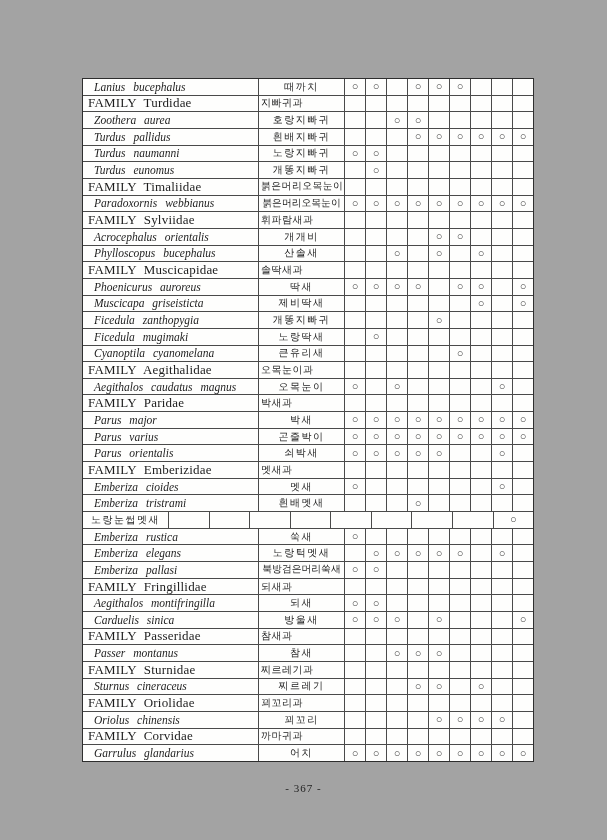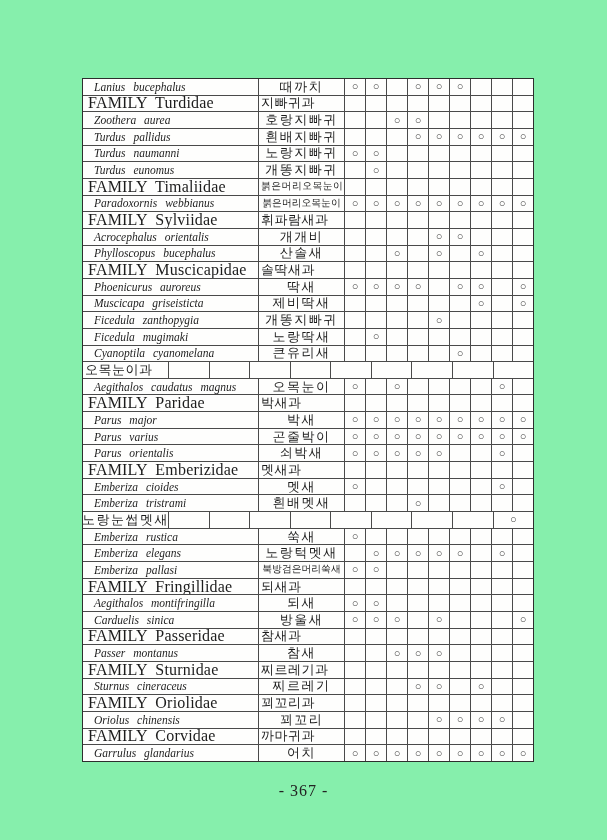--- a/index.html
+++ b/index.html
@@ -1,59 +1,59 @@
 <!DOCTYPE html>
 <html><head>
 <meta charset="utf-8">
 <style>
   html,body { margin:0; padding:0; }
   body {
     width:607px; height:840px; background:#fdfdfc;
     font-family:"Liberation Serif", serif; color:#1c1c1c;
     overflow:hidden;
   }
-  .page { position:relative; width:607px; height:840px; background:#86efac;text-decoration:underline; }
+  .page { position:relative; width:607px; height:840px; background:#a3a3a3;text-decoration:underline; }
 
   .spec-table {
     position:absolute; left:82px; top:78px; width:452px; height:684px;
     display:flex; flex-direction:column; box-sizing:border-box;
     border:1px solid #2e2e2e; background:#fefefd;
   }
   .t-row { flex:1 1 0; display:flex; border-bottom:1px solid #4a4a4a; min-height:0; }
   .t-row:last-child { border-bottom:none; }
 
   .c-sci {
     width:176px; flex:0 0 176px; box-sizing:border-box;
     border-right:1px solid #4a4a4a;
     display:flex; align-items:center; padding-left:11px;
     font-style:italic; font-size:11.5px; word-spacing:5px;
     white-space:nowrap; overflow:hidden;
   }
-  .t-row.family .c-sci { font-style:normal; padding-left:5px; font-size:16px; word-spacing:4px; letter-spacing:0.2px; }
+  .t-row.family .c-sci { font-style:normal; padding-left:5px; font-size:13px; word-spacing:4px; letter-spacing:0.2px; }
 
   .c-kor {
     width:86px; flex:0 0 86px; box-sizing:border-box;
     border-right:1px solid #4a4a4a;
     display:flex; align-items:center; justify-content:center;
-    font-size:13px; letter-spacing:1.5px;
+    font-size:10px; letter-spacing:1.5px;
     white-space:nowrap; overflow:hidden;
   }
   .t-row.family .c-kor { justify-content:flex-start; padding-left:2px; letter-spacing:0.5px; }
   .c-kor.long { letter-spacing:0; font-size:9.8px; }
 
   .c-site {
     flex:1 1 0; box-sizing:border-box; border-right:1px solid #4a4a4a;
     display:flex; align-items:center; justify-content:center; min-width:0;
   }
   .c-site:last-child { border-right:none; }
   .mark { font-size:11px; line-height:1; color:#3d3d3d; transform:translateY(-0.5px); }
 
   .page-num {
     position:absolute; top:782px; left:0; width:607px;
-    text-align:center; font-size:16px; letter-spacing:1px; color:#222;
+    text-align:center; font-size:11px; letter-spacing:1px; color:#222;
   }
 </style>
 </head>
 <body>
 
 <div class="page">
   <div class="spec-table" id="species-table">
       <div class="t-row">
         <div class="c-sci">Lanius bucephalus</div>
         <div class="c-kor">때까치</div>
@@ -353,20 +353,21 @@
         <div class="c-site"></div>
         <div class="c-site"></div>
         <div class="c-site">
           <span class="mark">○</span>
         </div>
         <div class="c-site"></div>
         <div class="c-site"></div>
         <div class="c-site"></div>
       </div>
       <div class="t-row family">
+        <div class="c-sci">FAMILY Aegithalidae</div>
         <div class="c-kor">오목눈이과</div>
         <div class="c-site"></div>
         <div class="c-site"></div>
         <div class="c-site"></div>
         <div class="c-site"></div>
         <div class="c-site"></div>
         <div class="c-site"></div>
         <div class="c-site"></div>
         <div class="c-site"></div>
         <div class="c-site"></div>

